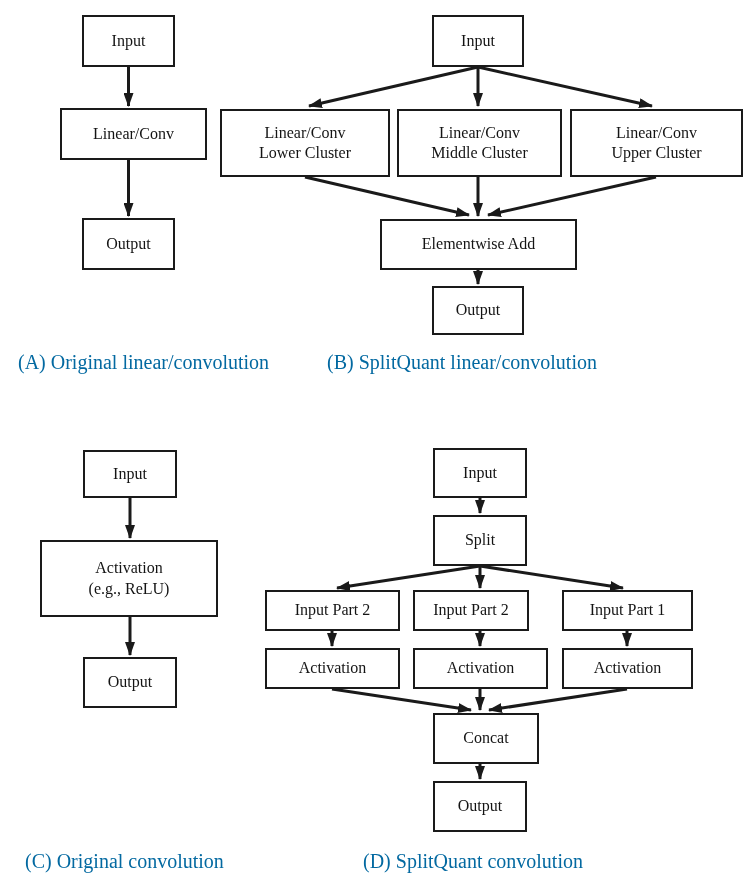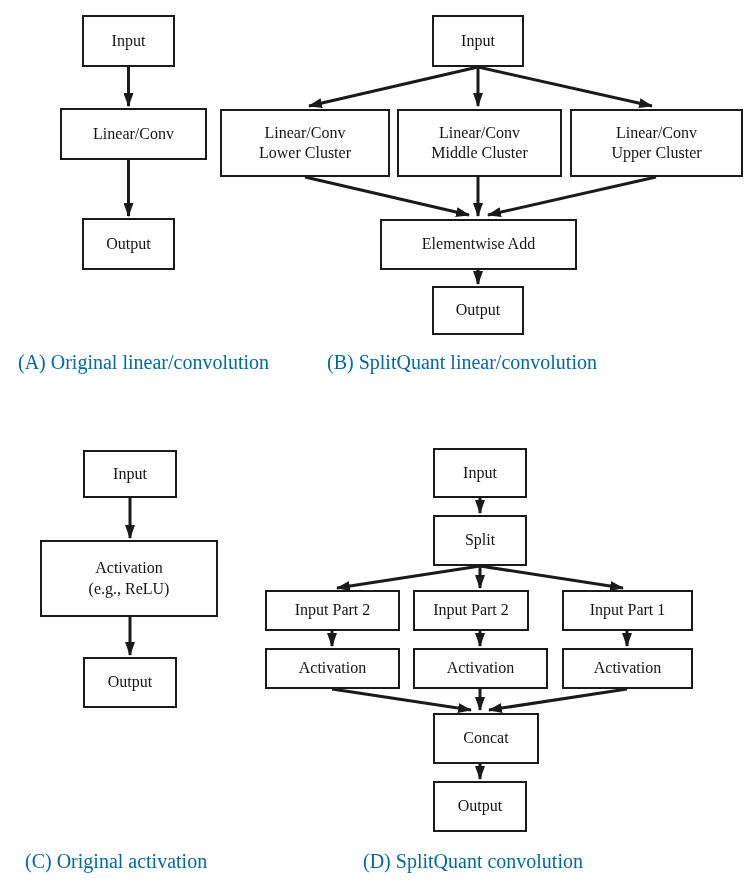--- a/index.html
+++ b/index.html
@@ -93,21 +93,21 @@
   <div class="node" style="left:570px;top:109px;width:173px;height:68px">Linear/Conv
 Upper Cluster</div>
   <div class="node" style="left:380px;top:219px;width:197px;height:51px">Elementwise Add</div>
   <div class="node" style="left:432px;top:286px;width:92px;height:49px">Output</div>
   <div class="caption" style="left:327px;top:351px">(B) SplitQuant linear/convolution</div>
 
   <div class="node" style="left:83px;top:450px;width:94px;height:48px">Input</div>
   <div class="node" style="left:40px;top:540px;width:178px;height:77px">Activation
 (e.g., ReLU)</div>
   <div class="node" style="left:83px;top:657px;width:94px;height:51px">Output</div>
-  <div class="caption" style="left:25px;top:850px">(C) Original activation</div>
+  <div class="caption" style="left:25px;top:850px">(C) Original convolution</div>
 
   <div class="node" style="left:433px;top:448px;width:94px;height:50px">Input</div>
   <div class="node" style="left:433px;top:515px;width:94px;height:51px">Split</div>
   <div class="node" style="left:265px;top:590px;width:135px;height:41px">Input Part 2</div>
   <div class="node" style="left:413px;top:590px;width:116px;height:41px">Input Part 2</div>
   <div class="node" style="left:562px;top:590px;width:131px;height:41px">Input Part 1</div>
   <div class="node" style="left:265px;top:648px;width:135px;height:41px">Activation</div>
   <div class="node" style="left:413px;top:648px;width:135px;height:41px">Activation</div>
   <div class="node" style="left:562px;top:648px;width:131px;height:41px">Activation</div>
   <div class="node" style="left:433px;top:713px;width:106px;height:51px">Concat</div>

